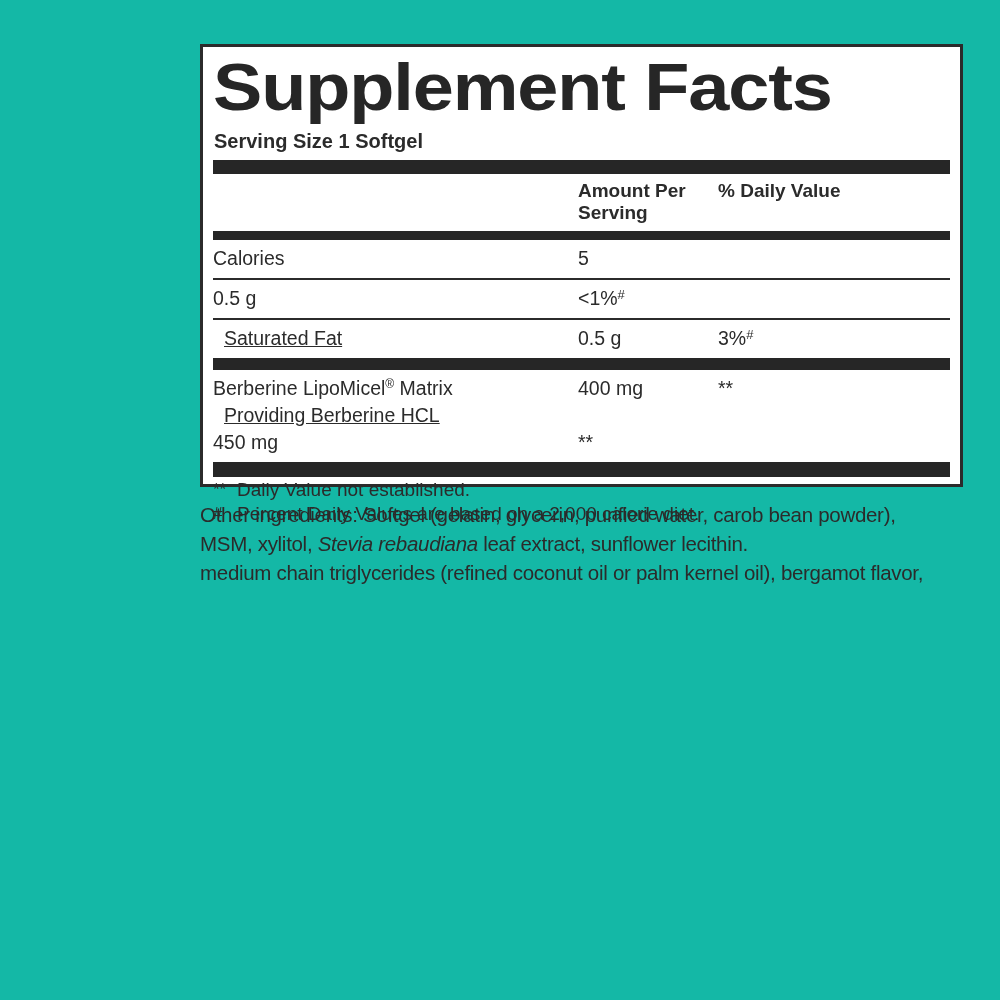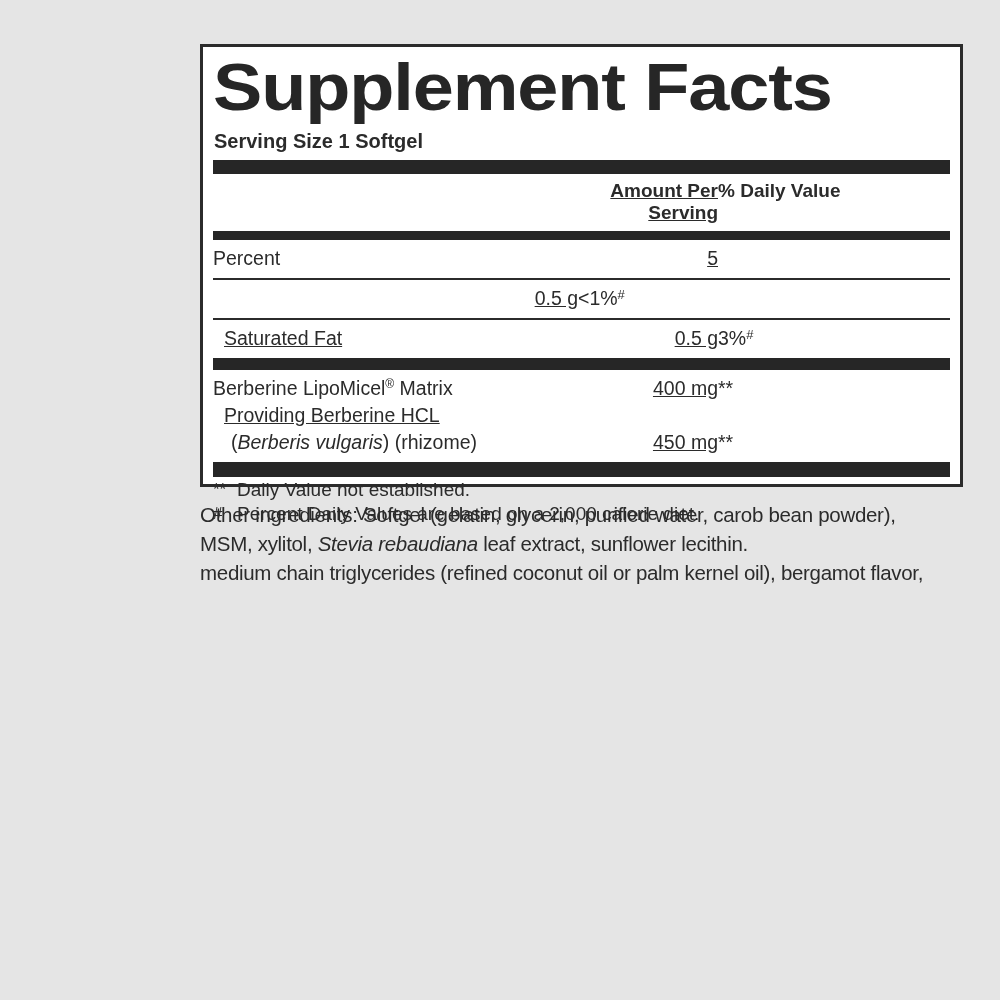--- a/index.html
+++ b/index.html
@@ -4,21 +4,21 @@
 <style>
   html, body {
     margin: 0;
     padding: 0;
     background: #ffffff;
   }
   .page {
     position: relative;
     width: 1000px;
     height: 1000px;
-    background: #e5e5e5;
+    background: #14b8a6;
     font-family: "Liberation Sans", sans-serif;
     color: #2b2b2b;
     overflow: hidden;
   }
   .facts-box {
     position: absolute;
     left: 200px;
     top: 44px;
     width: 763px;
     height: 443px;
@@ -55,21 +55,21 @@
     display: grid;
     grid-template-columns: 1fr 140px 170px 62px;
     align-items: baseline;
     font-size: 19.5px;
   }
   .header-row {
     font-weight: bold;
     font-size: 19px;
     padding: 6px 0 7px 0;
   }
-  .amount { text-align: right; text-decoration: underline; }
+  .amount { text-align: left; }
   .dv     { text-align: left; }
   .nrow   { padding: 7px 0 8px 0; }
   .hairline {
     height: 2px;
     background: #2b2b2b;
     width: 100%;
   }
   .indent1 { padding-left: 11px; text-decoration: underline; }
   .indent2 { padding-left: 18px; }
   .tight-top    { padding: 7px 0 1px 0; }
@@ -124,21 +124,21 @@
     <div class="grid-row header-row">
       <div></div>
       <div class="amount">Amount Per Serving</div>
       <div class="dv">% Daily Value</div>
       <div></div>
     </div>
 
     <div class="bar bar-medium"></div>
 
     <div class="grid-row nrow">
-      <div>Percent</div>
+      <div>Calories</div>
       <div class="amount">5</div>
       <div class="dv"></div>
       <div></div>
     </div>
     <div class="hairline"></div>
 
     <div class="grid-row nrow">
       <div class="amount">0.5 g</div>
       <div class="dv"><span>&lt;1%</span><span class="dv-marker">#</span></div>
       <div></div>
@@ -162,21 +162,20 @@
     </div>
 
     <div class="grid-row tight-mid">
       <div class="indent1">Providing Berberine HCL</div>
       <div></div>
       <div></div>
       <div></div>
     </div>
 
     <div class="grid-row tight-bottom">
-      <div class="indent2"><span>(</span><span class="italic">Berberis vulgaris</span><span>) (rhizome)</span></div>
       <div class="amount">450 mg</div>
       <div class="dv">**</div>
       <div></div>
     </div>
 
     <div class="bar bar-bottom"></div>
 
     <div class="footnotes">
       <div><span class="fn-marker">**</span><span>Daily Value not established.</span></div>
       <div><span class="fn-marker">#</span><span>Percent Daily Values are based on a 2,000 calorie diet.</span></div>

